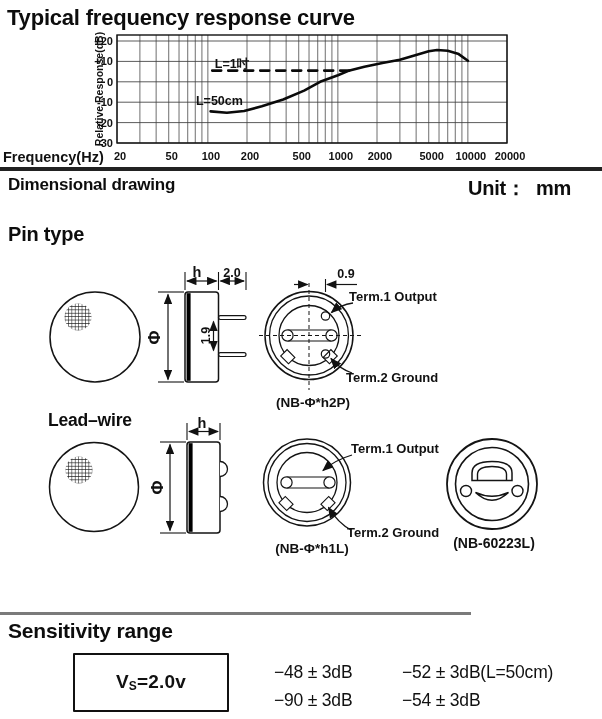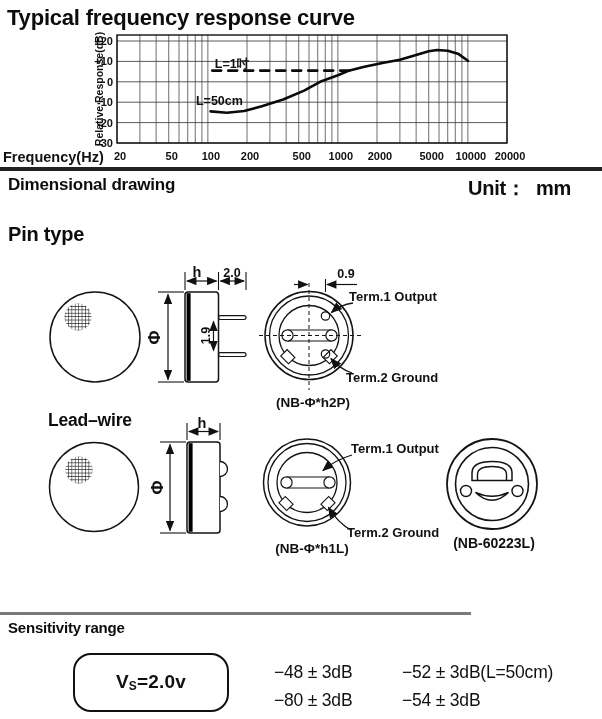--- a/index.html
+++ b/index.html
@@ -8,27 +8,27 @@
   .abs{position:absolute;}
   .hdr{font-weight:bold;color:#0d0d0d;letter-spacing:-0.2px;white-space:nowrap;}
   .title-main{left:7px;top:5px;font-size:22px;}
   .divider-dark{left:0;top:167px;width:602px;height:3.5px;background:#222;}
   .divider-gray{left:0;top:612px;width:471px;height:2.5px;background:#7a7a7a;}
   .dim-hdr{left:8px;top:175px;font-size:17px;}
   .unit-hdr{left:468px;top:175px;font-size:20px;}
   .unit-hdr .gap{display:inline-block;width:10px;}
   .pin-hdr{left:8px;top:207px;font-size:20px;margin-top:16px;}
   .lead-hdr{left:8px;top:410px;font-size:17.5px;z-index:5;margin-left:40px;}
-  .sens-hdr{left:8px;top:619px;font-size:15px;}
+  .sens-hdr{left:8px;top:619px;font-size:21px;}
   svg{position:absolute;left:0;}
   #chart-svg{top:26px;}
   #diagram-svg{top:235px;}
   svg text{fill:#111;font-family:"Liberation Sans",sans-serif;}
   .cond-box{left:73px;top:653px;width:152px;height:55px;border:2.5px solid #111;
-            border-radius:18px;display:flex;flex-direction:column;justify-content:center;
+            border-radius:1px;display:flex;flex-direction:column;justify-content:center;
             align-items:center;font-weight:bold;font-size:19px;line-height:36px;
             letter-spacing:0.2px;}
   .cond-box .sub{font-size:12px;position:relative;top:2px;font-weight:bold;}
   .cond-box .omega{font-weight:400;font-size:18px;margin-left:3px;}
   .sens-val{position:absolute;font-weight:normal;font-size:17.5px;white-space:nowrap;
             letter-spacing:-0.2px;}
   .sv-1a{left:274px;top:662px;} .sv-1b{left:402px;top:662px;}
   .sv-2a{left:274px;top:690px;} .sv-2b{left:402px;top:690px;}
 </style>
 </head>
@@ -226,14 +226,14 @@
 
 <div class="abs divider-gray"></div>
 <div class="abs hdr sens-hdr">Sensitivity range</div>
 
 <div class="abs cond-box">
   <div><span>V</span><span class="sub">S</span><span>=2.0v</span></div>
 </div>
 
 <span class="sens-val sv-1a">−48 ± 3dB</span>
 <span class="sens-val sv-1b">−52 ± 3dB(L=50cm)</span>
-<span class="sens-val sv-2a">−80 ± 3dB</span>
+<span class="sens-val sv-2a">−90 ± 3dB</span>
 <span class="sens-val sv-2b">−54 ± 3dB</span>
 
 </body></html>

